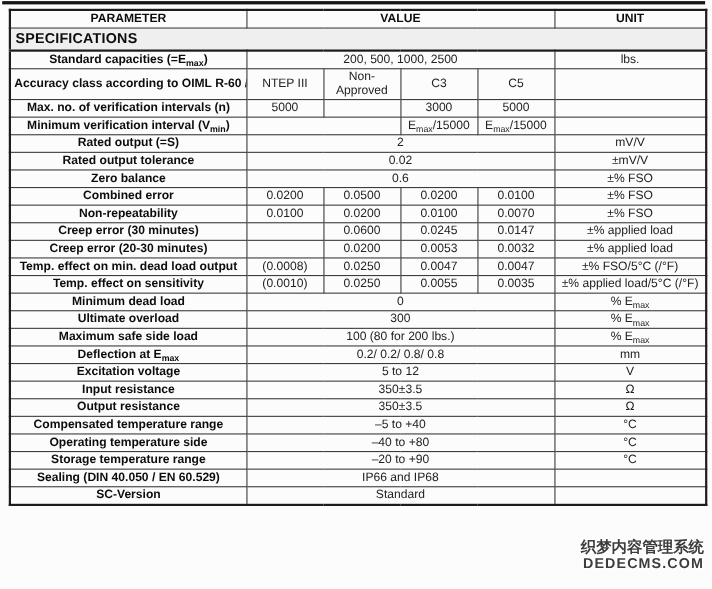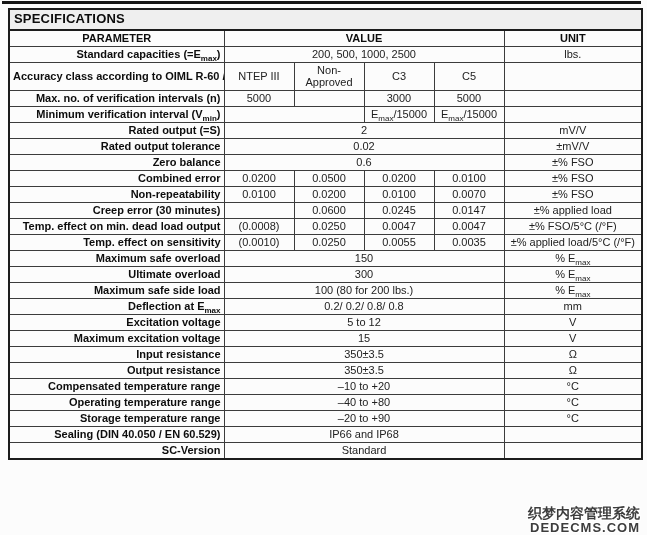--- a/index.html
+++ b/index.html
@@ -28,25 +28,25 @@
     background:#efefef;
     text-align:left;font-size:13px;font-weight:bold;
     letter-spacing:0.2px;
     padding:2px 4px;height:15px;
     border-bottom:2px solid #1c1c1c;
     color:#0d0d0d;
   }
   .spec thead th.colhead{
     font-weight:bold;text-align:center;height:13px;color:#0d0d0d;
   }
-  .spec td.param{font-weight:bold;text-align:right;height:13px;white-space:nowrap;color:#0d0d0d;}
+  .spec td.param{font-weight:bold;text-align:center;height:13px;white-space:nowrap;color:#0d0d0d;}
   .spec td.val,.spec td.unit{text-align:center;color:#222;}
   sub{font-size:8px;line-height:0;}
   .watermark{
-    position:absolute;right:7px;top:506px;width:210px;
+    position:absolute;right:7px;top:490px;width:210px;
     text-align:right;z-index:5;pointer-events:none;
     color:#3d3d3d;font-weight:bold;
     text-shadow:-1px -1px 0 #fff,1px -1px 0 #fff,-1px 1px 0 #fff,1px 1px 0 #fff;
   }
   .watermark .wm-cn{font-size:14px;line-height:15px;}
   .watermark .wm-en{font-size:13px;line-height:14px;letter-spacing:1px;}
 </style>
 </head>
 <body>
 
@@ -56,26 +56,26 @@
   <colgroup>
     <col style="width:215px">
     <col style="width:70px">
     <col style="width:70px">
     <col style="width:70px">
     <col style="width:70px">
     <col style="width:138px">
   </colgroup>
   <thead>
     <tr>
-      <th class="title-cell" colspan="6">SPECIFICATIONS</th>
-    </tr>
-    <tr>
       <th class="colhead">PARAMETER</th>
       <th class="colhead" colspan="4">VALUE</th>
       <th class="colhead">UNIT</th>
+    </tr>
+    <tr>
+      <th class="title-cell" colspan="6">SPECIFICATIONS</th>
     </tr>
   </thead>
   <tbody>
       <tr>
         <td class="param">Standard capacities (=E<sub>max</sub>)</td>
         <td class="val" colspan="4">200, 500, 1000, 2500</td>
         <td class="unit">lbs.</td>
       </tr>
       <tr>
         <td class="param">Accuracy class according to OIML R-60 /</td>
@@ -133,38 +133,46 @@
       </tr>
       <tr>
         <td class="param">Creep error (30 minutes)</td>
         <td class="val"></td>
         <td class="val">0.0600</td>
         <td class="val">0.0245</td>
         <td class="val">0.0147</td>
         <td class="unit">±% applied load</td>
       </tr>
       <tr>
+        <td class="param">Creep error (20-30 minutes)</td>
+        <td class="val"></td>
+        <td class="val">0.0200</td>
+        <td class="val">0.0053</td>
+        <td class="val">0.0032</td>
+        <td class="unit">±% applied load</td>
+      </tr>
+      <tr>
         <td class="param">Temp. effect on min. dead load output</td>
         <td class="val">(0.0008)</td>
         <td class="val">0.0250</td>
         <td class="val">0.0047</td>
         <td class="val">0.0047</td>
         <td class="unit">±% FSO/5°C (/°F)</td>
       </tr>
       <tr>
         <td class="param">Temp. effect on sensitivity</td>
         <td class="val">(0.0010)</td>
         <td class="val">0.0250</td>
         <td class="val">0.0055</td>
         <td class="val">0.0035</td>
         <td class="unit">±% applied load/5°C (/°F)</td>
       </tr>
       <tr>
-        <td class="param">Maximum safe overload</td>
-        <td class="val" colspan="4">150</td>
+        <td class="param">Minimum dead load</td>
+        <td class="val" colspan="4">0</td>
         <td class="unit">% E<sub>max</sub></td>
       </tr>
       <tr>
         <td class="param">Ultimate overload</td>
         <td class="val" colspan="4">300</td>
         <td class="unit">% E<sub>max</sub></td>
       </tr>
       <tr>
         <td class="param">Maximum safe side load</td>
         <td class="val" colspan="4">100 (80 for 200 lbs.)</td>
@@ -174,41 +182,36 @@
         <td class="param">Deflection at E<sub>max</sub></td>
         <td class="val" colspan="4">0.2/ 0.2/ 0.8/ 0.8</td>
         <td class="unit">mm</td>
       </tr>
       <tr>
         <td class="param">Excitation voltage</td>
         <td class="val" colspan="4">5 to 12</td>
         <td class="unit">V</td>
       </tr>
       <tr>
-        <td class="param">Maximum excitation voltage</td>
-        <td class="val" colspan="4">15</td>
-        <td class="unit">V</td>
-      </tr>
-      <tr>
         <td class="param">Input resistance</td>
         <td class="val" colspan="4">350±3.5</td>
         <td class="unit">Ω</td>
       </tr>
       <tr>
         <td class="param">Output resistance</td>
         <td class="val" colspan="4">350±3.5</td>
         <td class="unit">Ω</td>
       </tr>
       <tr>
         <td class="param">Compensated temperature range</td>
-        <td class="val" colspan="4">–10 to +20</td>
+        <td class="val" colspan="4">–5 to +40</td>
         <td class="unit">°C</td>
       </tr>
       <tr>
-        <td class="param">Operating temperature range</td>
+        <td class="param">Operating temperature side</td>
         <td class="val" colspan="4">–40 to +80</td>
         <td class="unit">°C</td>
       </tr>
       <tr>
         <td class="param">Storage temperature range</td>
         <td class="val" colspan="4">–20 to +90</td>
         <td class="unit">°C</td>
       </tr>
       <tr>
         <td class="param">Sealing (DIN 40.050 / EN 60.529)</td>

